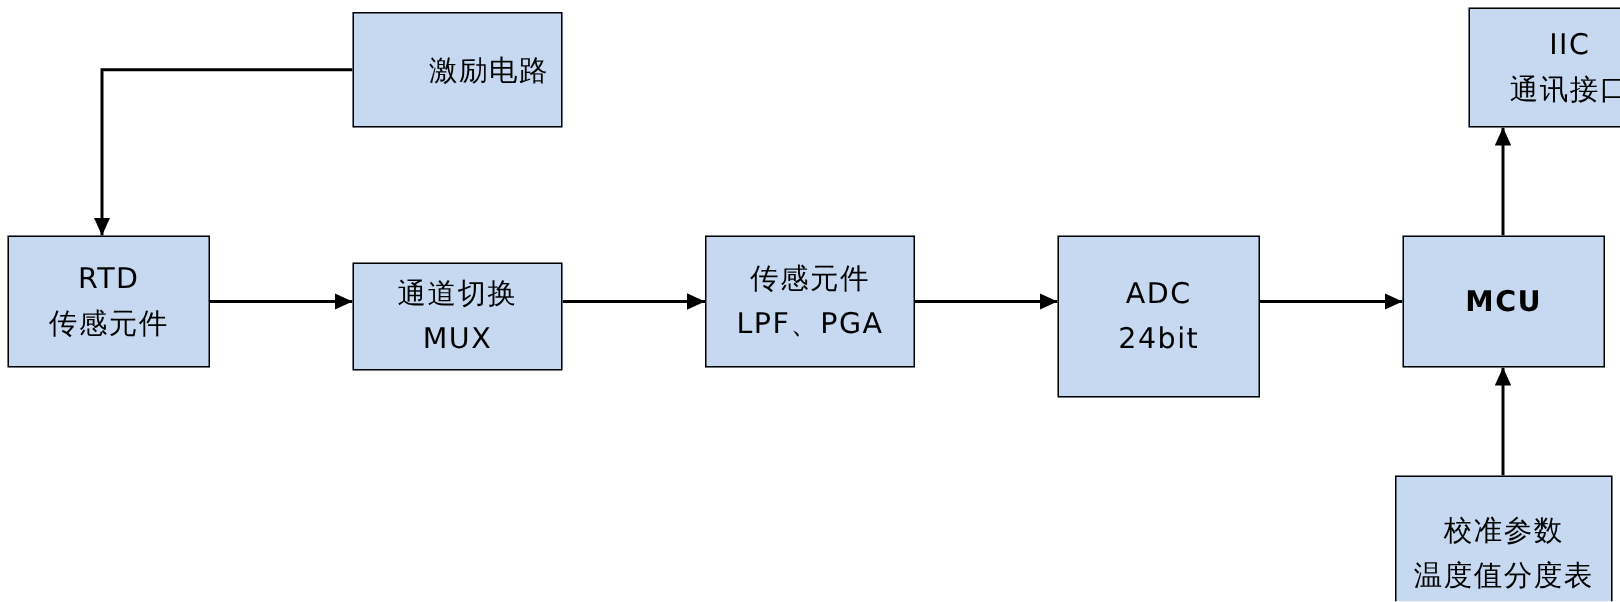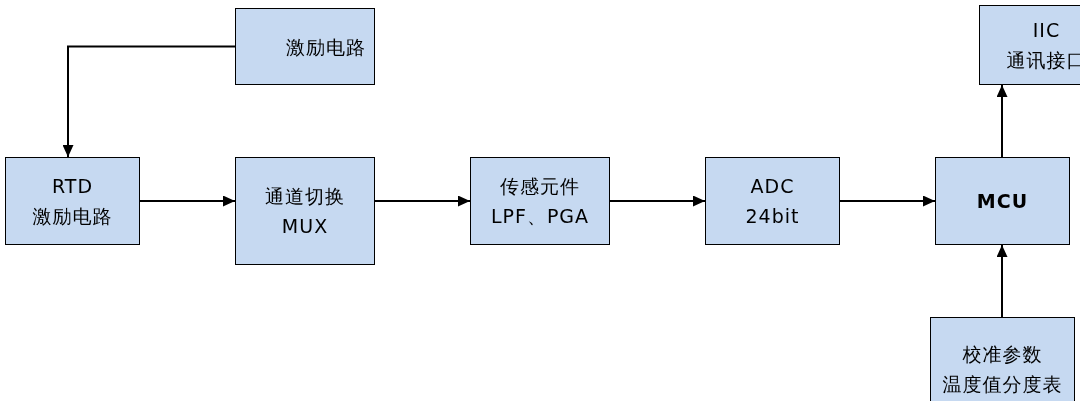--- a/index.html
+++ b/index.html
@@ -60,34 +60,34 @@
     <line x1="1002" y1="157" x2="1002" y2="85" stroke="#000000" stroke-width="2" marker-end="url(#arrowhead)"></line>
     <line x1="1002" y1="317" x2="1002" y2="245" stroke="#000000" stroke-width="2" marker-end="url(#arrowhead)"></line>
   </svg>
 
   <div class="box" style="left:235px; top:8px; width:140px; height:77px;padding-left:42px;">
     <span class="label">激励电路</span>
   </div>
 
   <div class="box" style="left:5px; top:157px; width:135px; height:88px;">
     <span class="label">RTD
-激励电路</span>
+传感元件</span>
   </div>
 
-  <div class="box" style="left:235px; top:157px; width:140px; height:108px;">
+  <div class="box" style="left:235px; top:175px; width:140px; height:72px;">
     <span class="label">通道切换
 MUX</span>
   </div>
 
   <div class="box" style="left:470px; top:157px; width:140px; height:88px;">
     <span class="label">传感元件
 LPF、PGA</span>
   </div>
 
-  <div class="box" style="left:705px; top:157px; width:135px; height:88px;">
+  <div class="box" style="left:705px; top:157px; width:135px; height:108px;">
     <span class="label">ADC
 24bit</span>
   </div>
 
   <div class="box" style="left:935px; top:157px; width:135px; height:88px;font-weight:bold;">
     <span class="label">MCU</span>
   </div>
 
   <div class="box" style="left:935px; top:5px; width:135px; height:80px;margin-left:44px;">
     <span class="label">IIC

